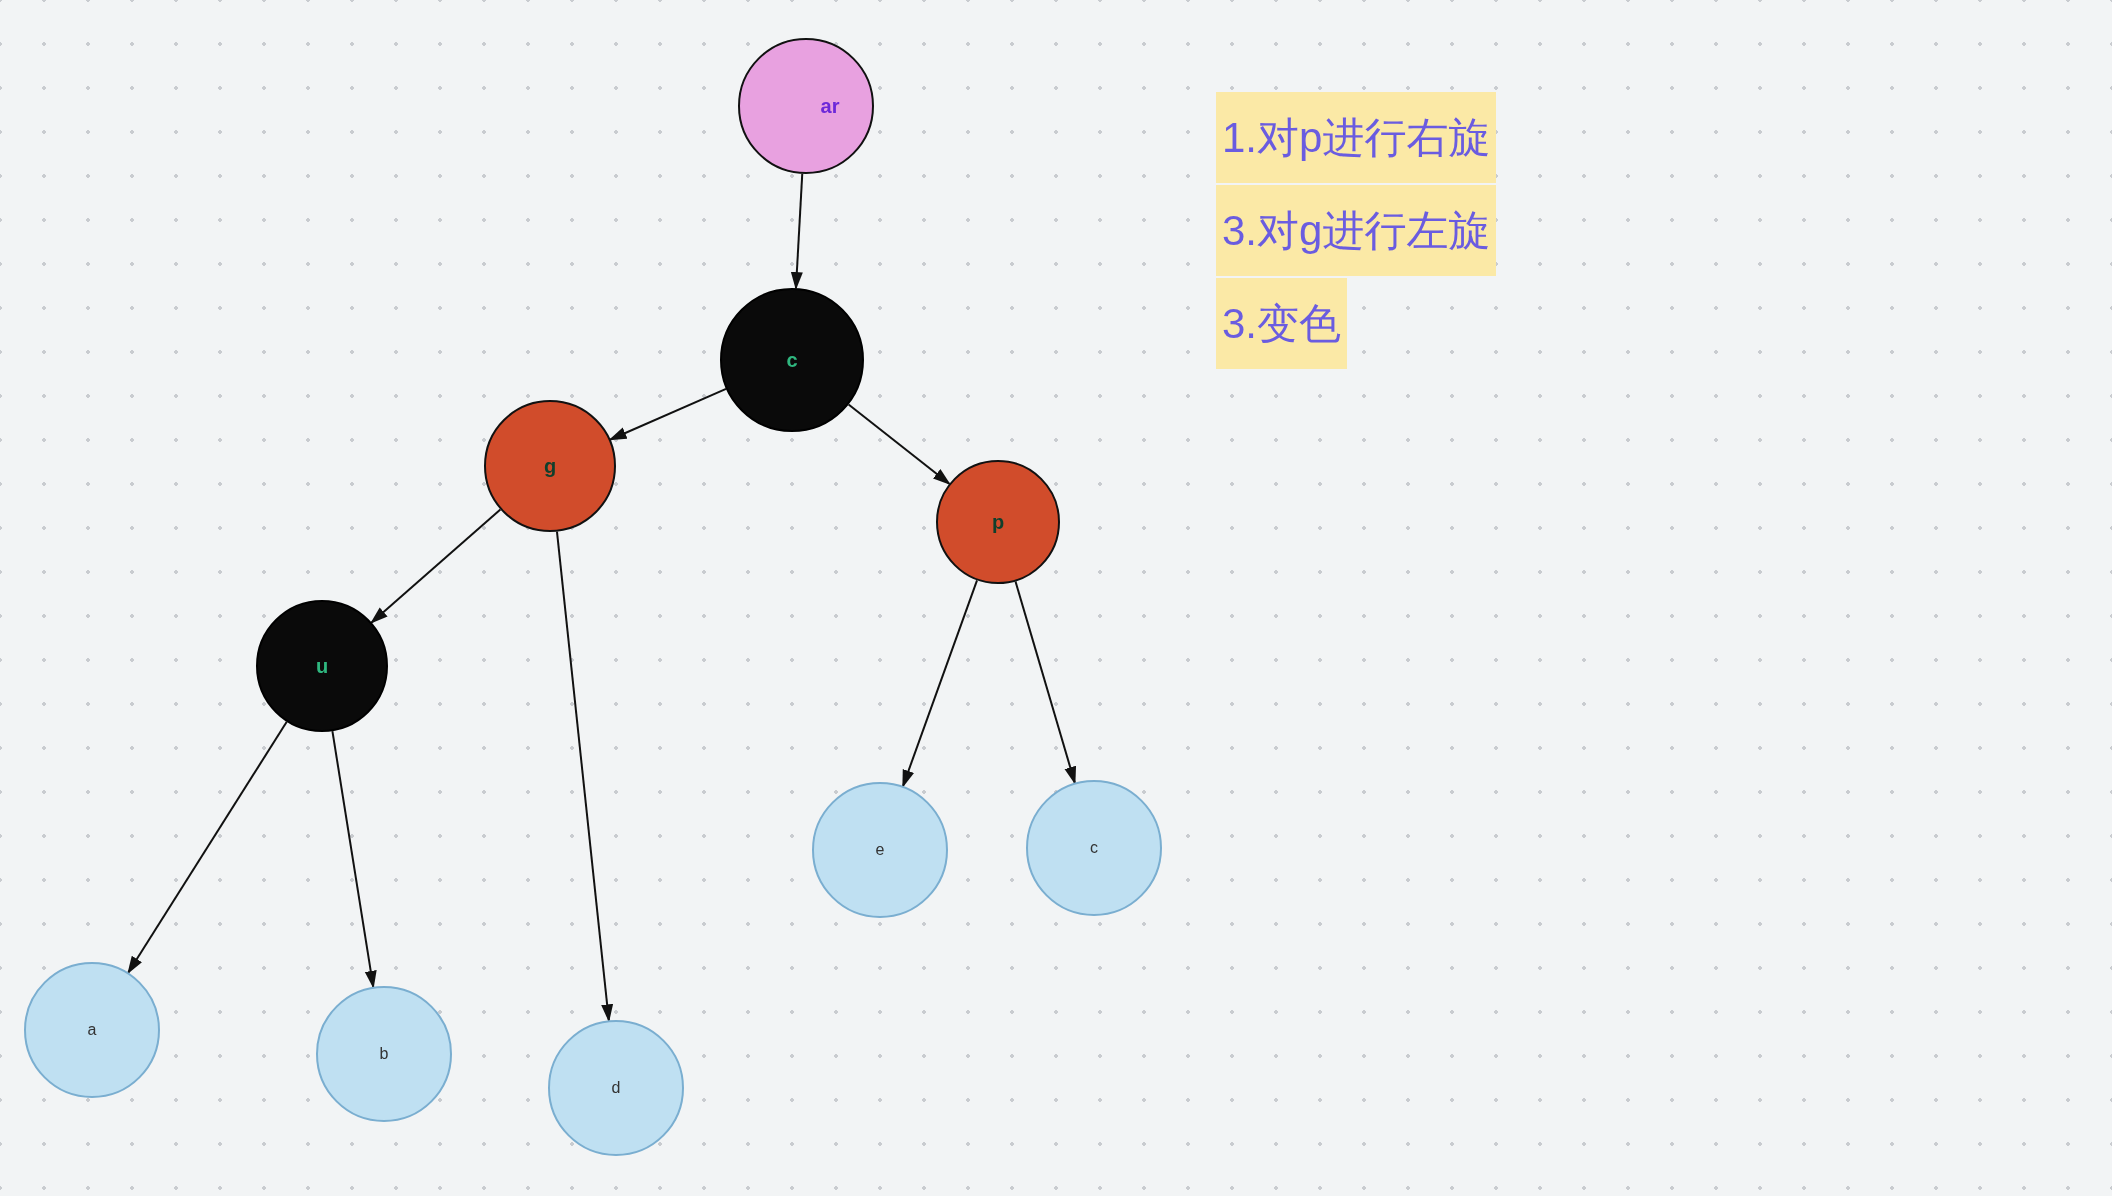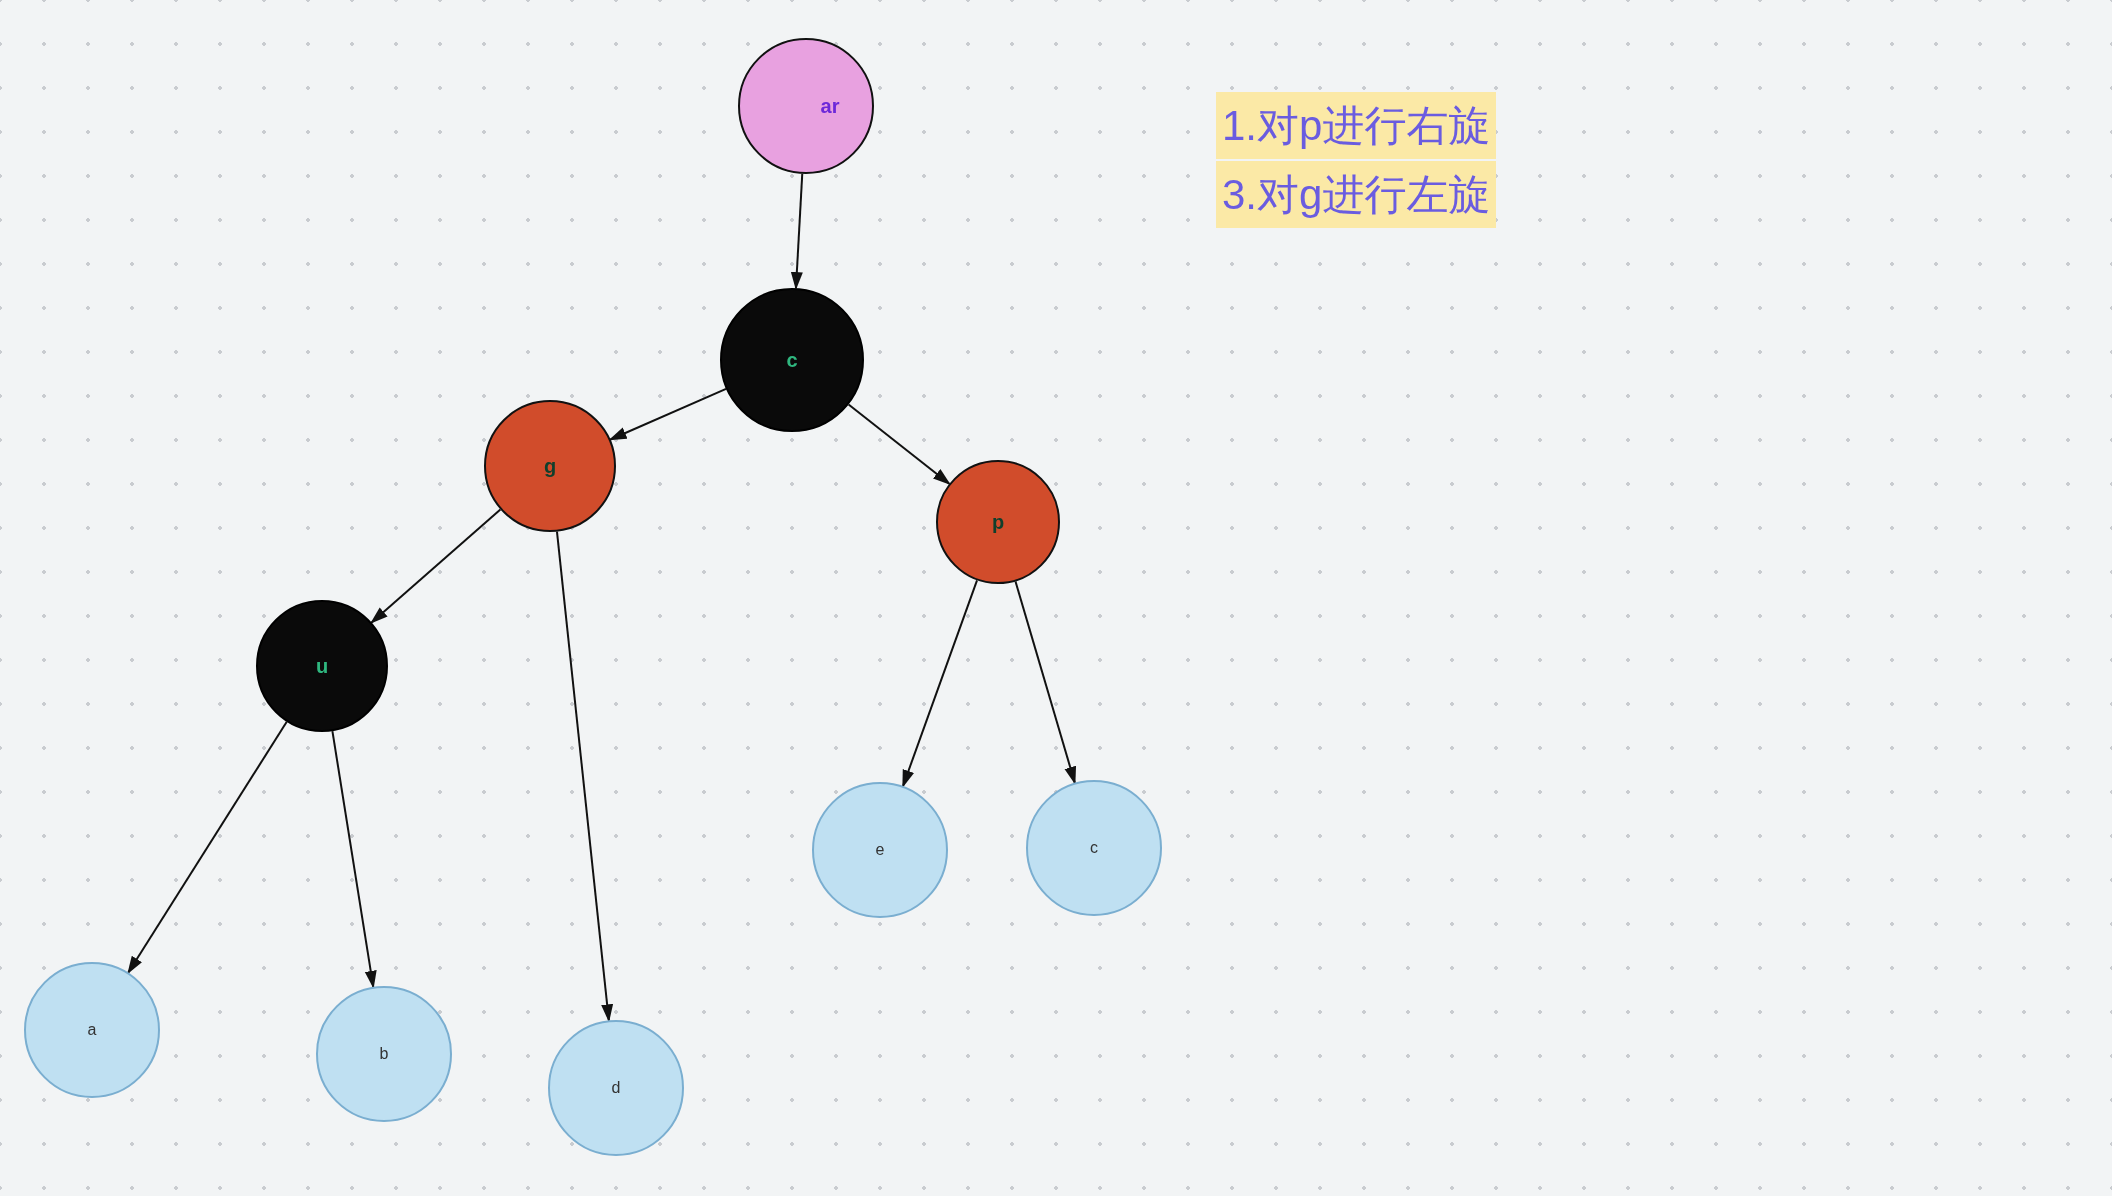--- a/index.html
+++ b/index.html
@@ -50,21 +50,21 @@
   .steps {
     position: absolute;
     left: 1216px;
     top: 92px;
     font-size: 42px;
     line-height: 1.5;
     color: #6a5ce0;
   }
   .steps span {
     background: #fbe9a6;
-    padding: 2px 6px;
+    padding: 14px 6px;
     display: inline-block;
   }
   .steps div {
     margin-bottom: 2px;
   }
 </style>
 </head>
 <body>
 
 <div class="dot-grid"></div>
@@ -116,14 +116,15 @@
         <span class="label">e</span>
       </div>
       <div class="node blue" style="left: 1026px; top: 780px; width: 136px; height: 136px;">
         <span class="label">c</span>
       </div>
     </div>
 
   <div class="steps">
     <div><span>1.对p进行右旋</span></div>
     <div><span>3.对g进行左旋</span></div>
+    <div><span>3.变色</span></div>
   </div>
 </div>
 
 </body></html>

